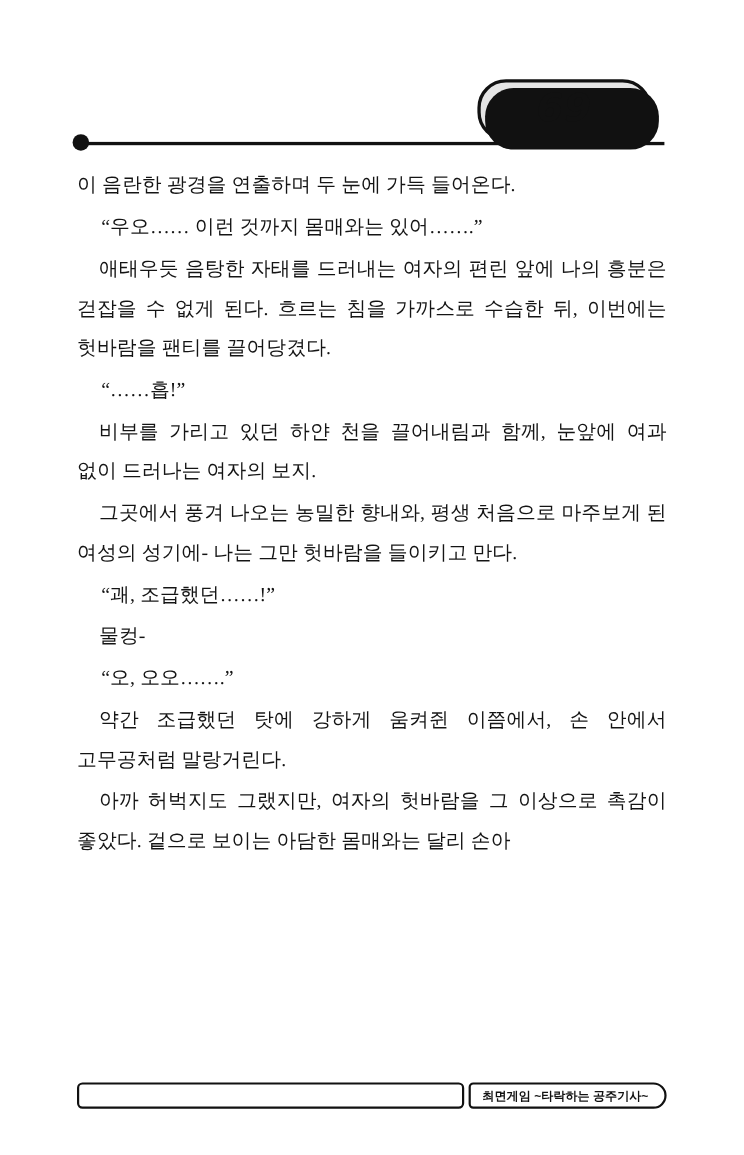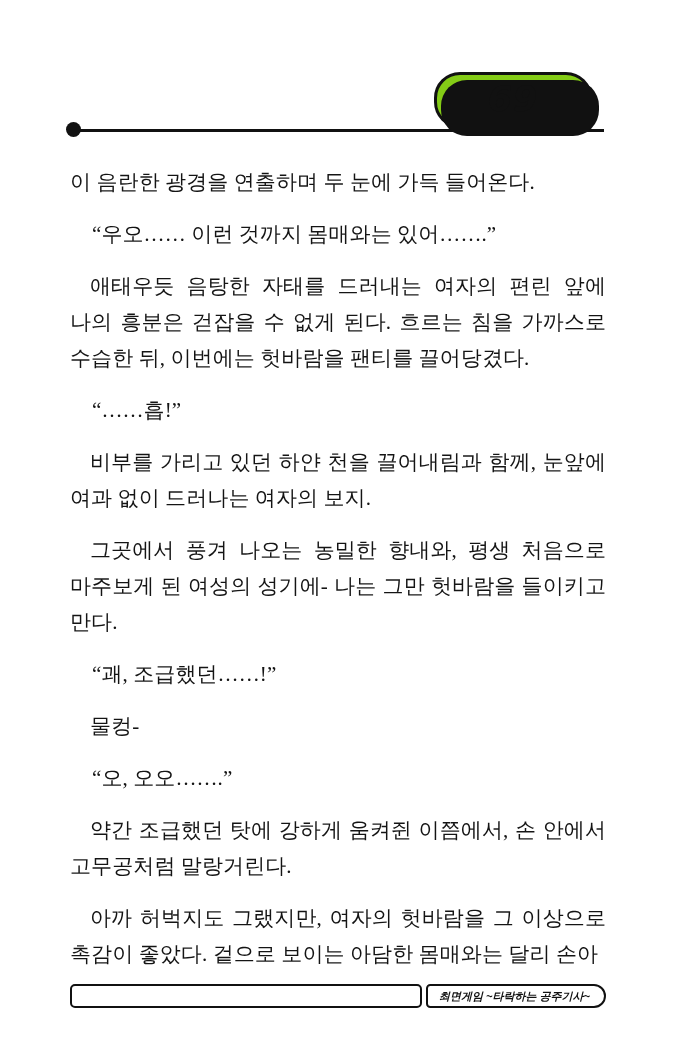--- a/index.html
+++ b/index.html
@@ -31,21 +31,21 @@
   }
 
   .page-number-box {
     position: absolute;
     top: 0;
     left: 434px;
     width: 158px;
     height: 56px;
     border: 3px solid #111;
     border-radius: 26px;
-    background: #84cc16;
+    background: #e5e5e5;
     box-sizing: border-box;
     z-index: 3;
   }
   .page-number-box .shadow {
     position: absolute;
     left: 4px;
     top: 5px;
     width: 158px;
     height: 56px;
     border-radius: 26px;
@@ -87,22 +87,22 @@
   }
 
   
   .content {
     position: absolute;
     top: 148px;
     left: 70px;
     width: 536px;
   }
   .content p {
-    margin: 16px 0 2px 0;
-    font-size: 21px;
+    margin: 2px 0 2px 0;
+    font-size: 18px;
     line-height: 36px;
     letter-spacing: 0.1px;
     text-align: justify;
     text-justify: inter-character;
     word-break: keep-all;
   }
   .content p.indent {
     text-indent: 20px;
   }
   .content p.indent-quote {
@@ -133,23 +133,22 @@
     right: 0;
     top: 0;
     height: 24px;
     min-width: 180px;
     border: 2px solid #111;
     border-radius: 5px 14px 14px 5px;
     box-sizing: border-box;
     background: #fff;
     display: flex;
     align-items: center;
-    justify-content: flex-end;
+    justify-content: center;
     padding: 0 14px 0 10px;
-    font-style: italic;
   }
   .footer-tag span {
     font-family: "Liberation Sans", sans-serif;
     font-size: 11px;
     font-weight: bold;
     color: #111;
     white-space: nowrap;
   }
 </style>
 </head>

